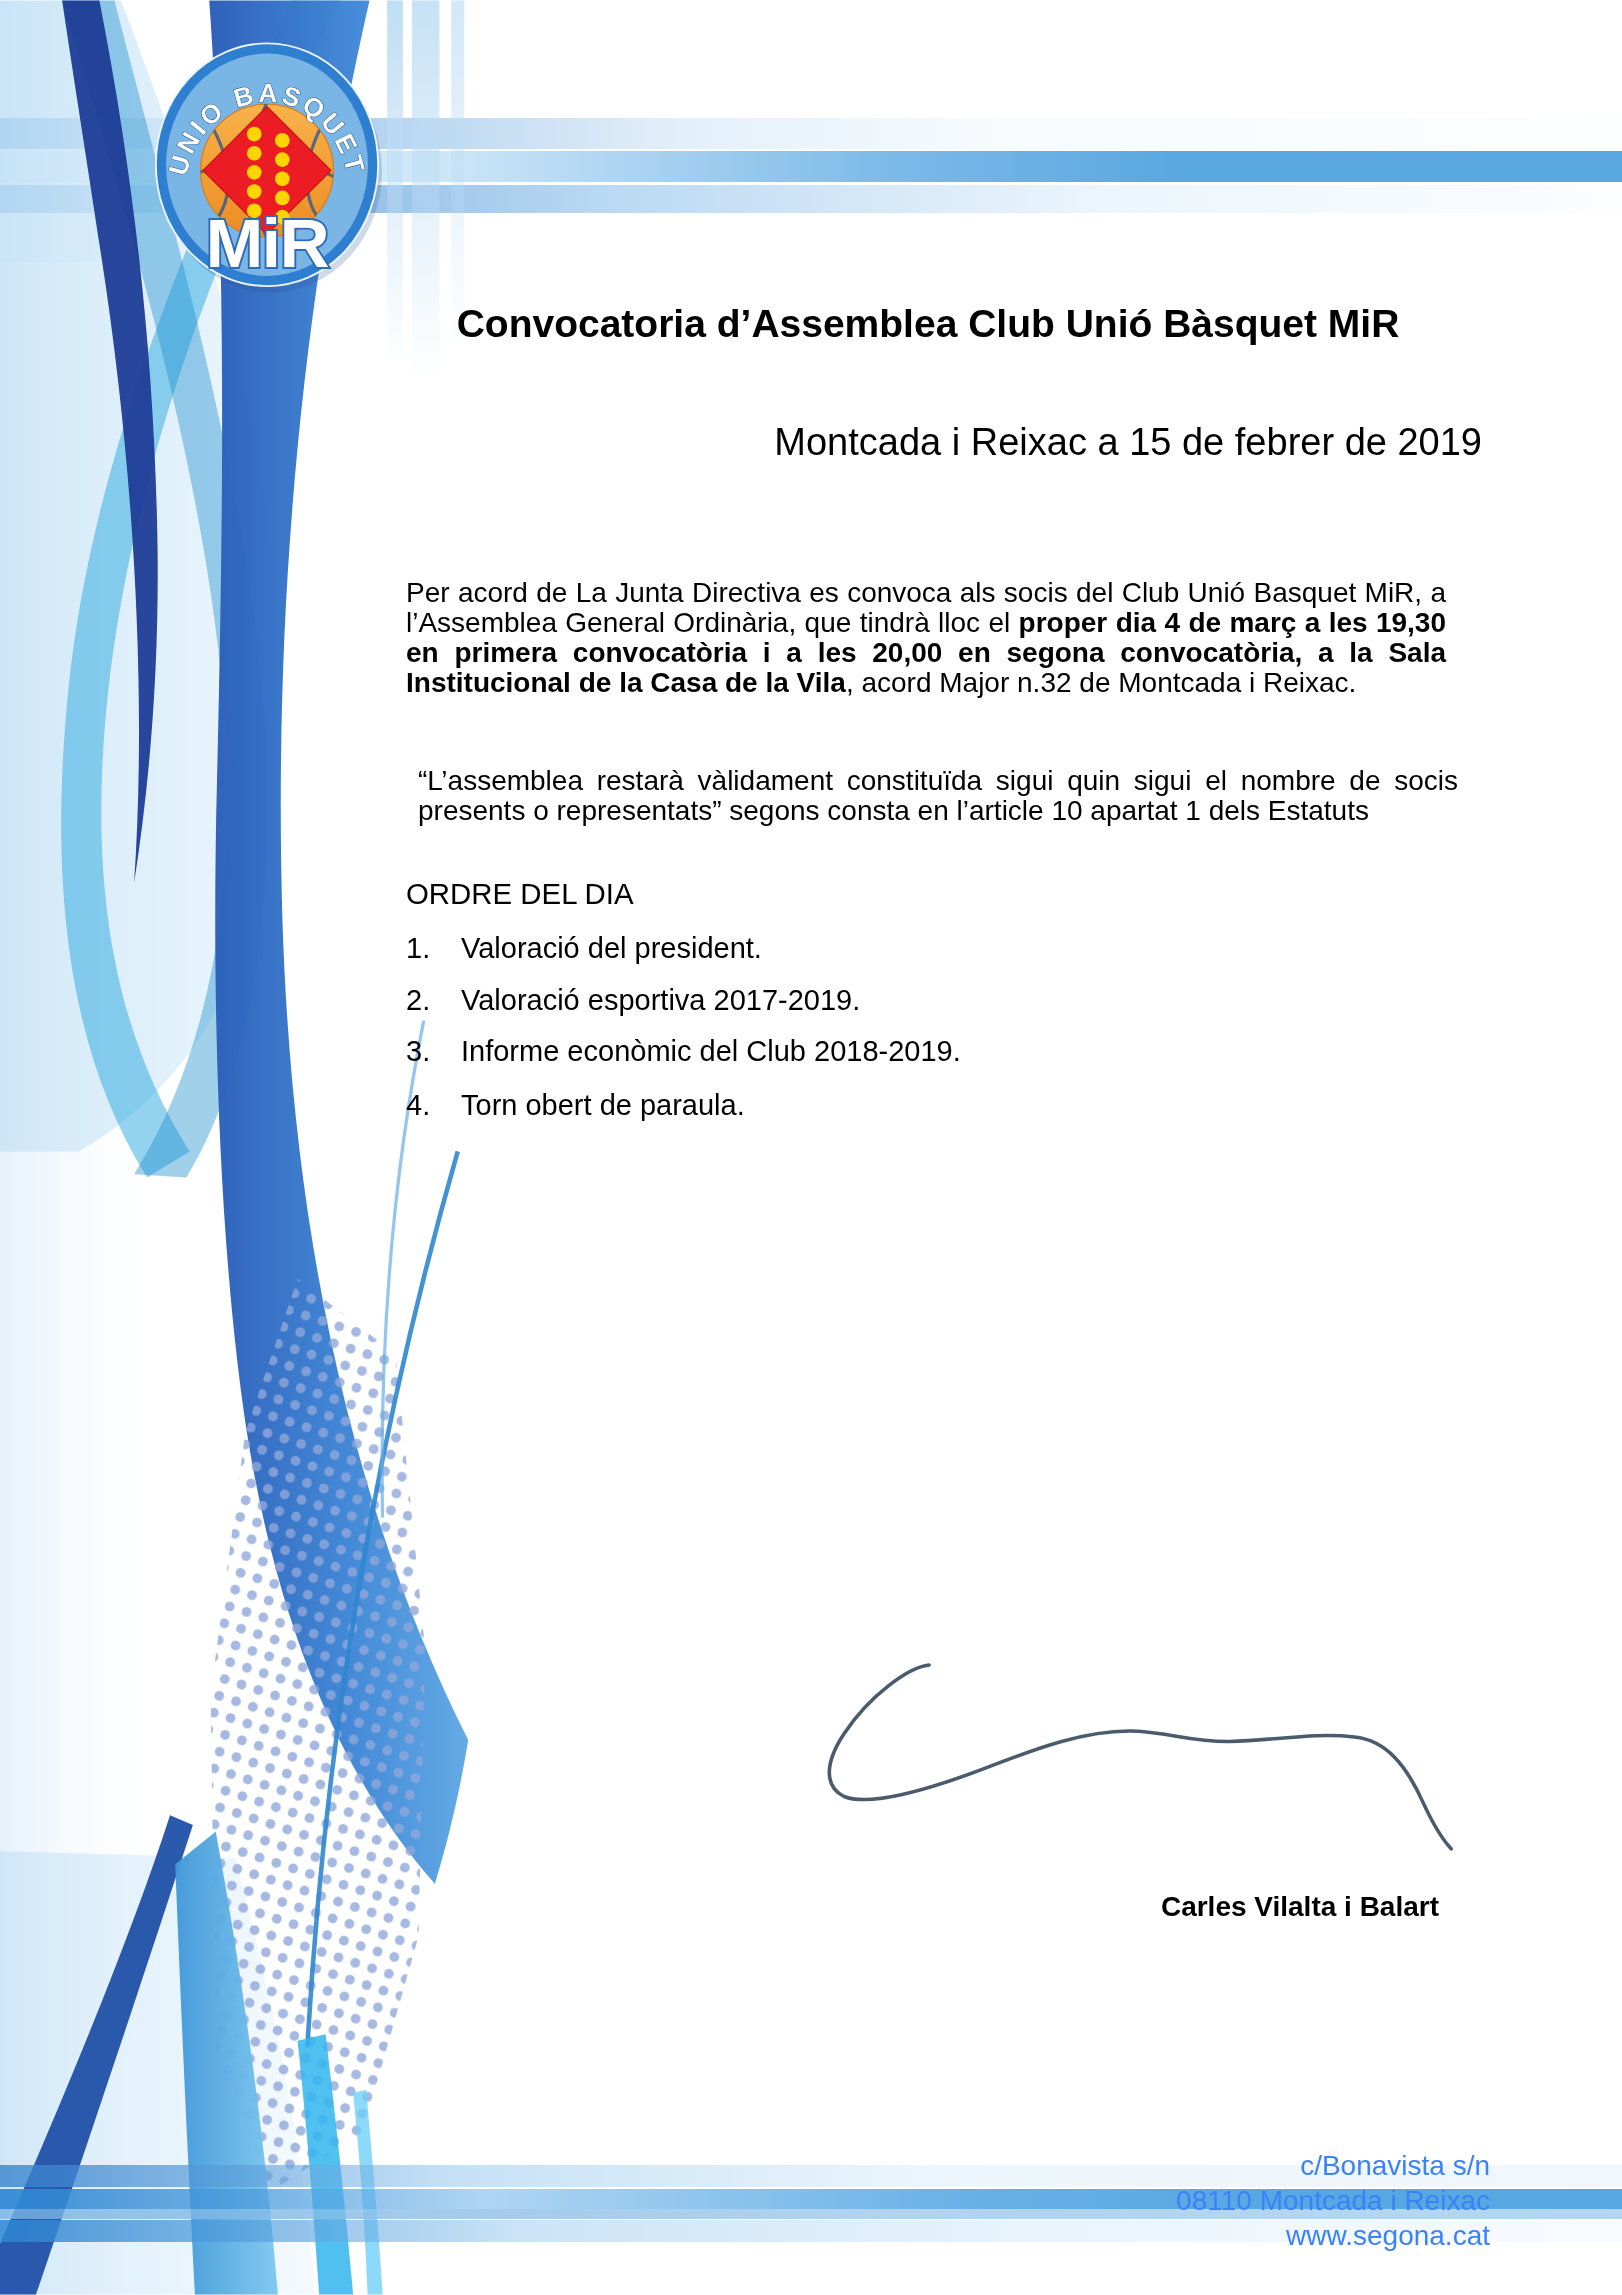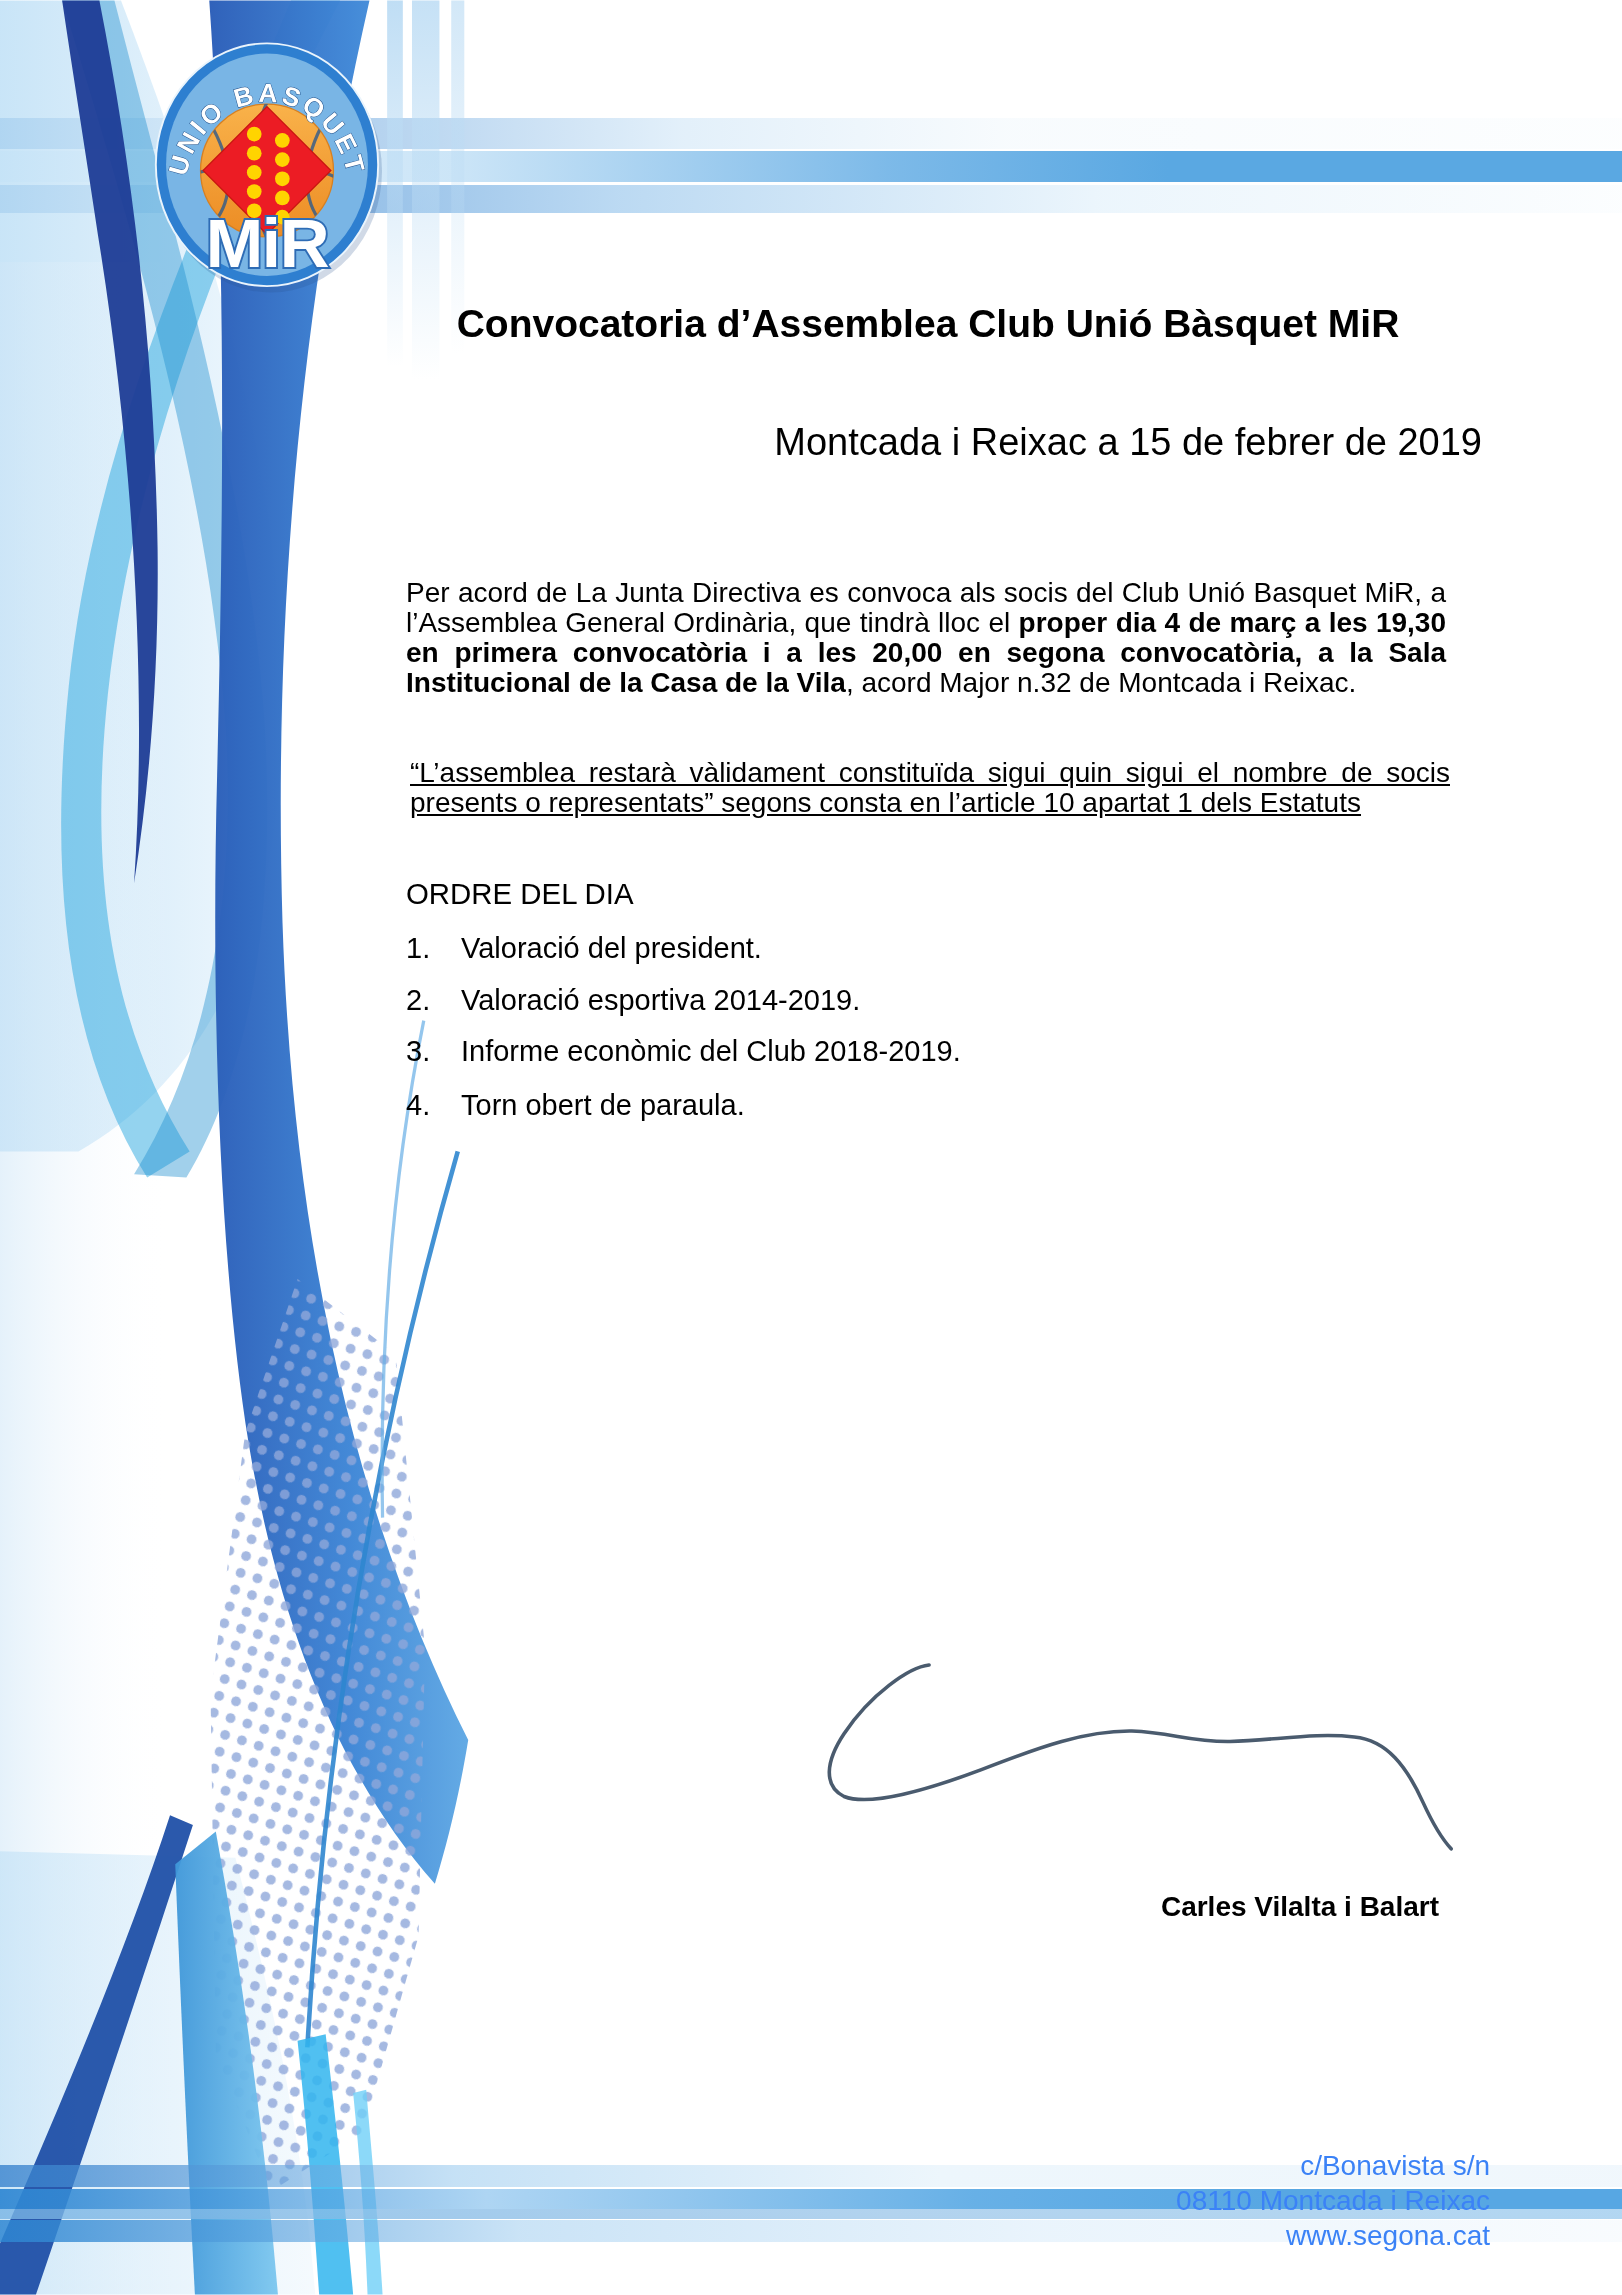--- a/index.html
+++ b/index.html
@@ -166,31 +166,31 @@
 </svg>
 
 <h1 class="content doc-title" style="margin:0;">Convocatoria d’Assemblea Club Unió Bàsquet MiR</h1>
 
 <div class="content dateline">Montcada i Reixac a 15 de febrer de 2019</div>
 
 <p class="content para p1" style="margin:0;">
   <span>Per acord de La Junta Directiva es convoca als socis del Club Unió Basquet MiR, a l’Assemblea General Ordinària, que tindrà lloc el </span><b>proper dia 4 de març a les 19,30 en primera convocatòria i a les 20,00 en segona convocatòria, a la Sala Institucional de la Casa de la Vila</b><span>, acord Major n.32 de Montcada i Reixac.</span>
 </p>
 
-<p class="content para p2" style="margin:4px;text-decoration:underline;">“L’assemblea restarà vàlidament constituïda sigui quin sigui el nombre de socis presents o representats” segons consta en l’article 10 apartat 1 dels Estatuts</p>
+<p class="content para p2" style="margin:12px;">“L’assemblea restarà vàlidament constituïda sigui quin sigui el nombre de socis presents o representats” segons consta en l’article 10 apartat 1 dels Estatuts</p>
 
 <div class="content ordre">ORDRE DEL DIA</div>
 
 <div class="content agenda-row" style="top:932px">
   <span class="agenda-num">1.</span>
   <span>Valoració del president.</span>
 </div>
 <div class="content agenda-row" style="top:984px">
   <span class="agenda-num">2.</span>
-  <span>Valoració esportiva 2014-2019.</span>
+  <span>Valoració esportiva 2017-2019.</span>
 </div>
 <div class="content agenda-row" style="top:1035px">
   <span class="agenda-num">3.</span>
   <span>Informe econòmic del Club 2018-2019.</span>
 </div>
 <div class="content agenda-row" style="top:1089px">
   <span class="agenda-num">4.</span>
   <span>Torn obert de paraula.</span>
 </div>
 

